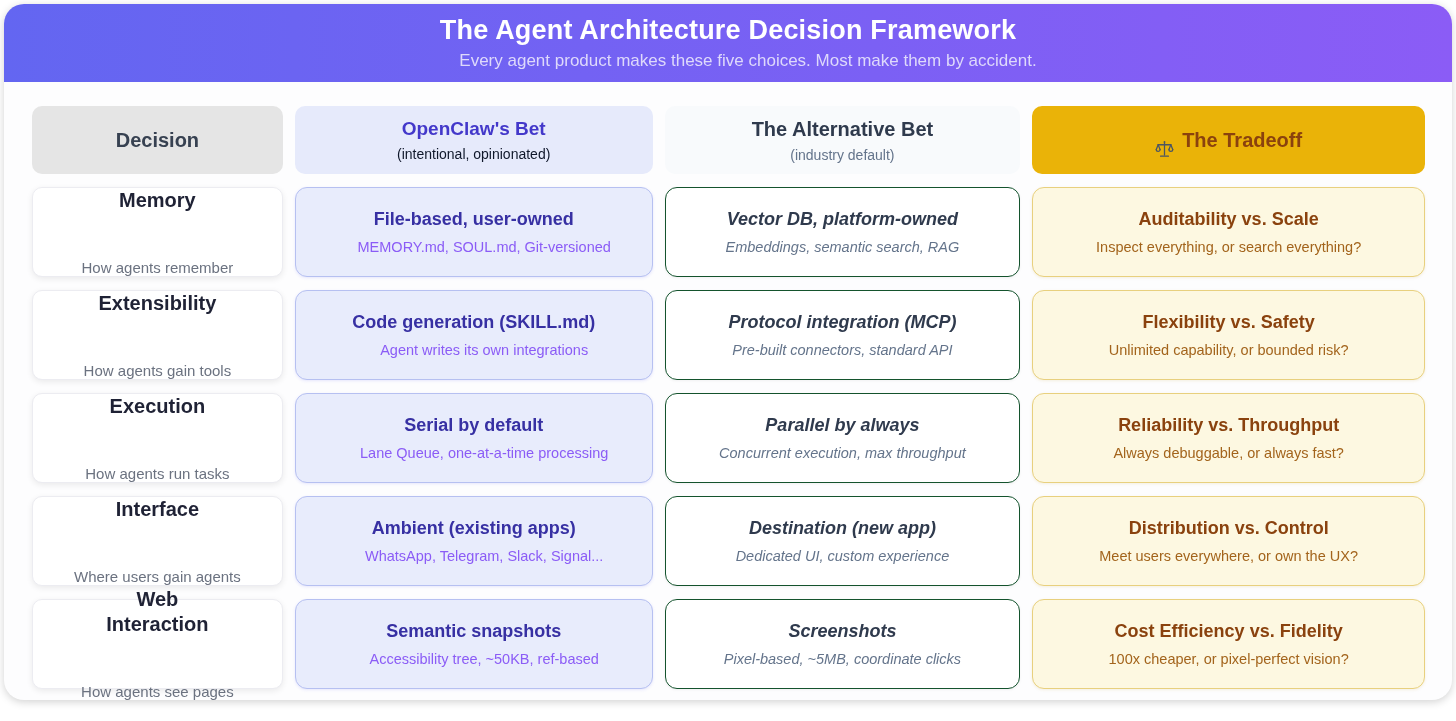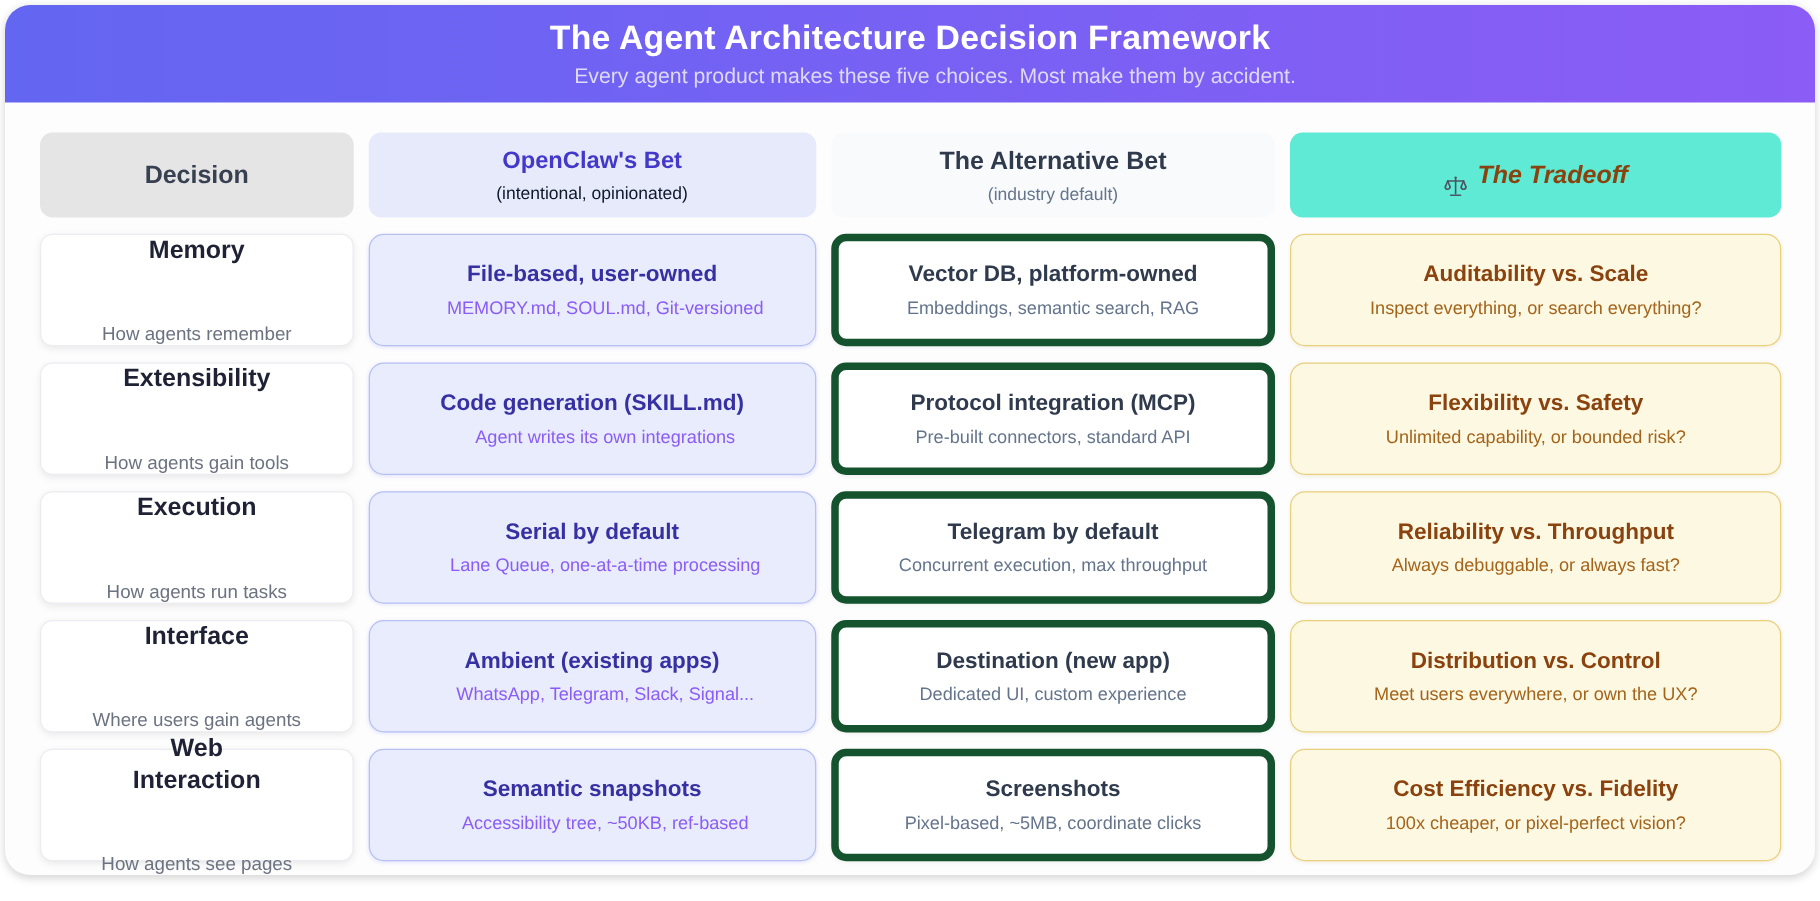--- a/index.html
+++ b/index.html
@@ -64,43 +64,44 @@
   .hdr .cell-title { font-size: 20px; }
   .hdr .cell-sub   { font-size: 14px; }
   .hdr-decision    { background: #e5e5e5; }
   .hdr-decision    .cell-title { color: #374151; }
   .hdr-openclaw    { background: #e6eafb; }
   .hdr-openclaw    .cell-title { color: #4338ca; font-size: 19px; }
   .hdr-openclaw    .cell-sub   { color: #0f172a; }
   .hdr-alternative { background: #f8fafc; }
   .hdr-alternative .cell-title { color: #2f3a4d; }
   .hdr-alternative .cell-sub   { color: #64748b; }
-  .hdr-tradeoff    { background: #5eead4; font-style: italic; }
+  .hdr-tradeoff    { background: #eab308; }
   .hdr-tradeoff    .cell-title { color: #8a420e; display: flex; align-items: center; gap: 8px; }
   
   .c-decision {
     background: #ffffff;
     border: 1px solid #ececf1;
     box-shadow: 0 2px 6px rgba(0,0,0,0.08);
     border-radius: 10px;
     gap: 46px;
   }
   .c-decision .cell-title { color: #1f2235; font-size: 20px; }
   .c-decision .cell-sub   { color: #6b7280; font-size: 15px; }
   .c-openclaw {
     background: #e8ecfc;
     border: 1.5px solid #b6c0f1;
     box-shadow: 0 1px 3px rgba(99,102,241,0.15);
   }
   .c-openclaw .cell-title { color: #3730a3; }
   .c-openclaw .cell-sub   { color: #8b5cf6; margin-left: 21px; }
   .c-alternative {
     background: #ffffff;
-    border: 6px solid #14532d;
+    border: 1px solid #14532d;
     box-shadow: 0 1px 3px rgba(0,0,0,0.05);
+    font-style: italic;
   }
   .c-alternative .cell-title { color: #2f3a4d; }
   .c-alternative .cell-sub   { color: #64748b; }
   .c-tradeoff {
     background: #fdf8e1;
     border: 1.5px solid #e8d07e;
     box-shadow: 0 1px 3px rgba(180,140,20,0.12);
   }
   .c-tradeoff .cell-title { color: #8a420e; }
   .c-tradeoff .cell-sub   { color: #a3641c; }
@@ -185,21 +186,21 @@
 
     <div class="cell c-decision">
       <div class="cell-title">Execution</div>
       <div class="cell-sub">How agents run tasks</div>
     </div>
     <div class="cell c-openclaw">
       <div class="cell-title">Serial by default</div>
       <div class="cell-sub">Lane Queue, one-at-a-time processing</div>
     </div>
     <div class="cell c-alternative">
-      <div class="cell-title">Telegram by default</div>
+      <div class="cell-title">Parallel by always</div>
       <div class="cell-sub">Concurrent execution, max throughput</div>
     </div>
     <div class="cell c-tradeoff">
       <div class="cell-title">Reliability vs. Throughput</div>
       <div class="cell-sub">Always debuggable, or always fast?</div>
     </div>
 
     <div class="cell c-decision">
       <div class="cell-title">Interface</div>
       <div class="cell-sub">Where users gain agents</div>

